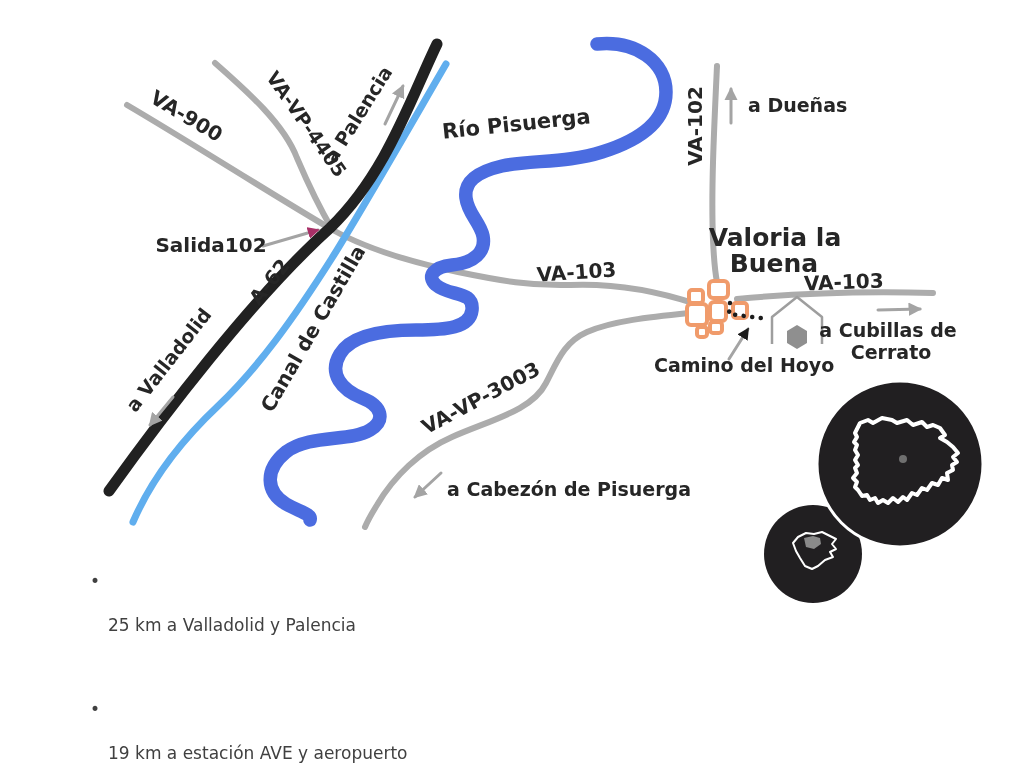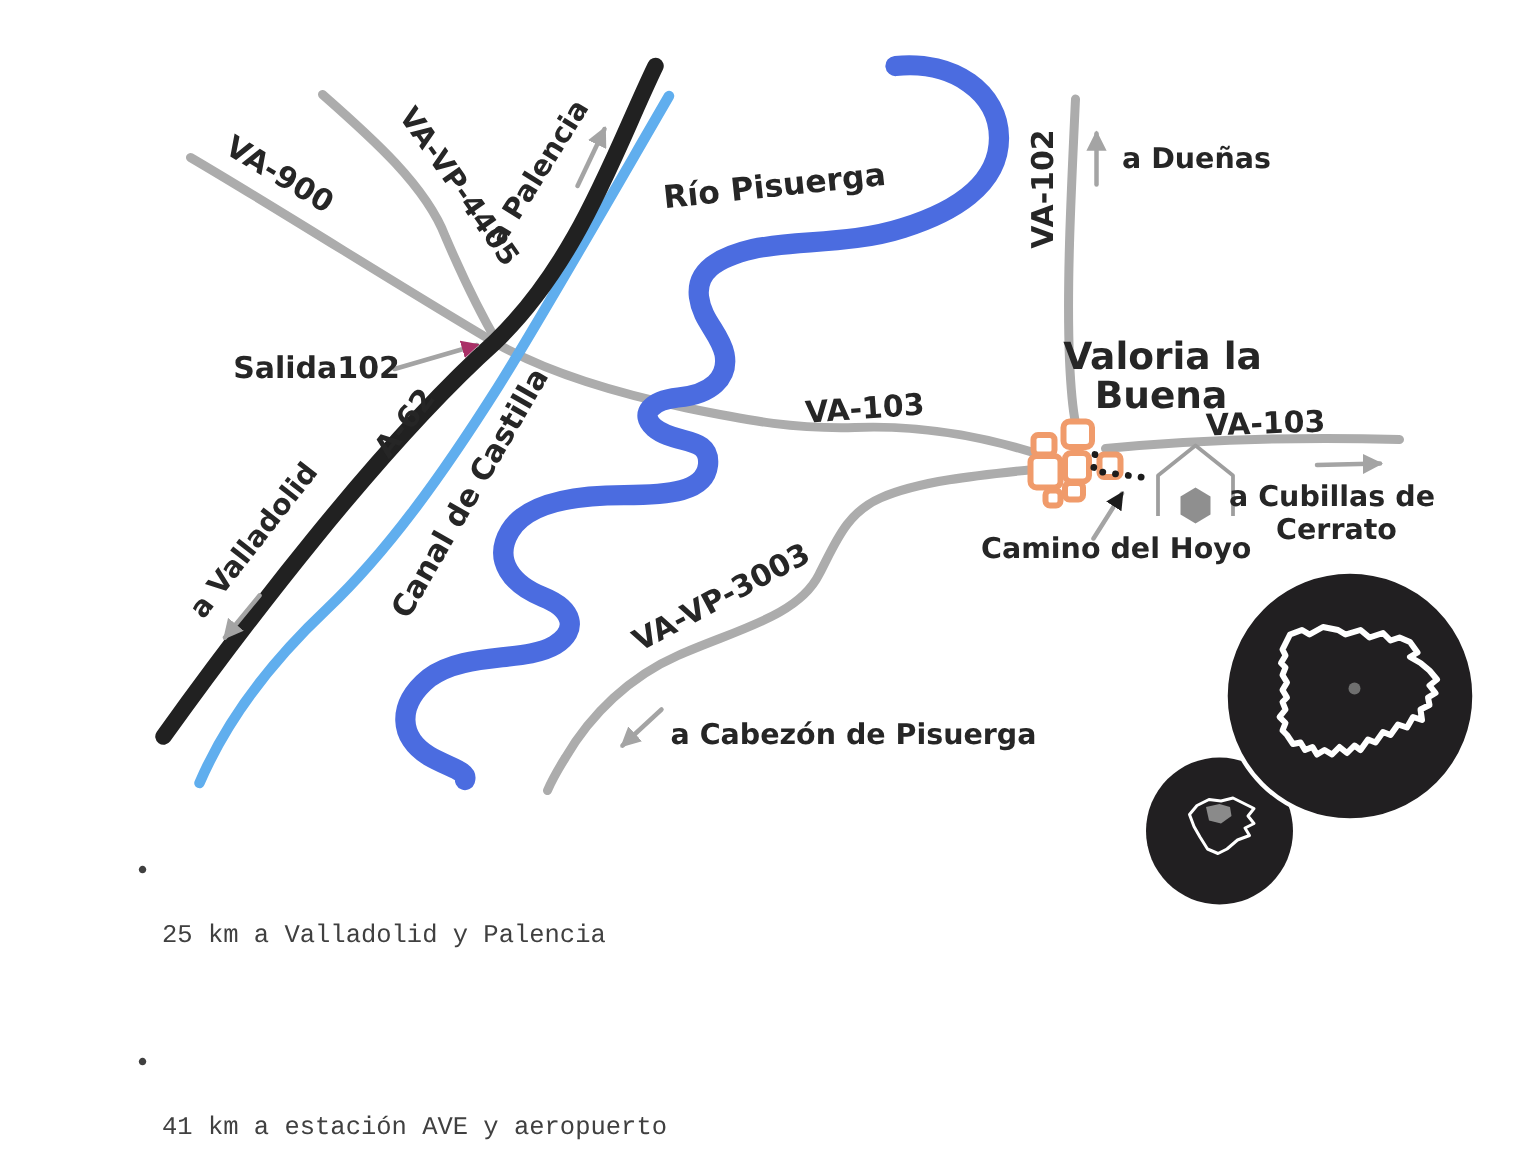--- a/index.html
+++ b/index.html
@@ -8,21 +8,21 @@
   svg.map{position:absolute;left:0;top:0;}
   svg.map text{font-family:"DejaVu Sans", sans-serif;fill:#262626;font-weight:bold;}
   .road{fill:none;stroke:#acacac;stroke-width:6;stroke-linecap:round;}
   .water{fill:none;stroke-linecap:round;stroke-linejoin:round;}
   .arrow{fill:none;stroke:#a4a4a4;stroke-width:3;stroke-linecap:round;}
   .notes{position:absolute;left:90px;top:570px;width:400px;color:#404040;
          font-size:17px;line-height:22px;}
   .notes ul{list-style:none;margin:0;padding:0;}
   .notes li{position:relative;padding-left:18px;margin-bottom:18px;white-space:pre-wrap;}
   .notes li::before{content:"\2022";position:absolute;left:0;top:0;color:#404040;}
-  .notes .ln{display:block;font-family:Liberation Mono, monospace;}
+  .notes .ln{display:block;}
 </style>
 </head>
 <body>
 
 <div class="stage">
   <svg class="map" width="1024" height="768" viewBox="0 0 1024 768">
     <defs>
       <marker id="ah-gray" viewBox="0 0 10 10" refX="8.5" refY="5" markerWidth="4.5" markerHeight="4.5" orient="auto">
         <path d="M0,0 L10,5 L0,10 z" fill="#a4a4a4"></path>
       </marker>
@@ -99,19 +99,19 @@
     <text font-size="20" text-anchor="middle" transform="translate(484,404) rotate(-28)">VA-VP-3003</text>
     <text font-size="19" text-anchor="start" transform="translate(447,496)">a Cabezón de Pisuerga</text>
   </svg>
 
   <div class="notes">
     <ul>
       <li>
         <span class="ln">25 km a Valladolid y Palencia</span>
       </li>
       <li>
-        <span class="ln">41 km a estación AVE y aeropuerto</span>
+        <span class="ln">19 km a estación AVE y aeropuerto</span>
         
       </li>
 
     </ul>
   </div>
 </div>
 
 </body></html>

